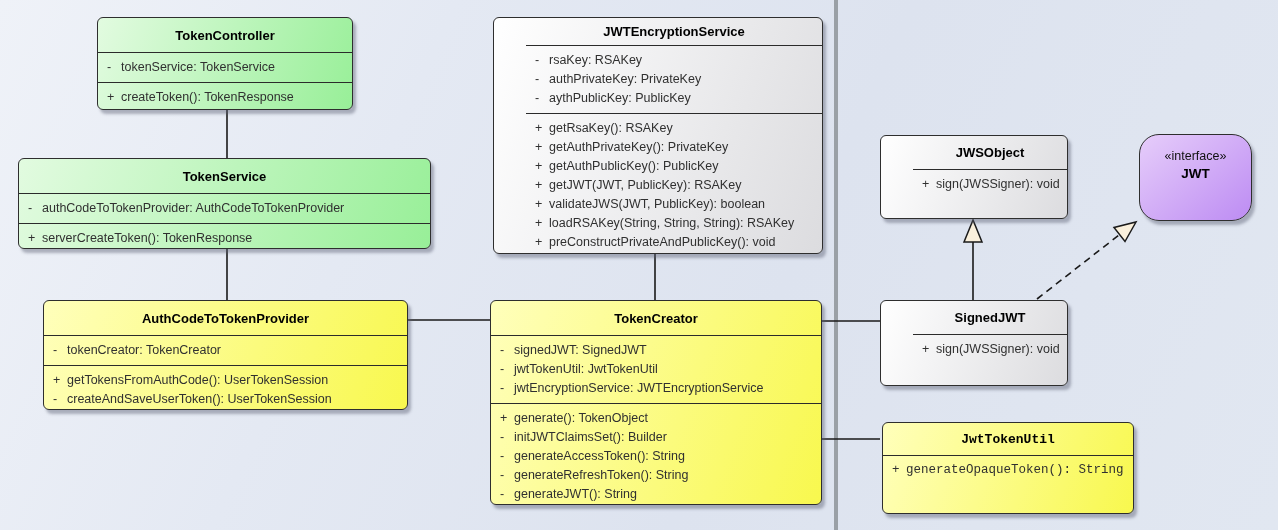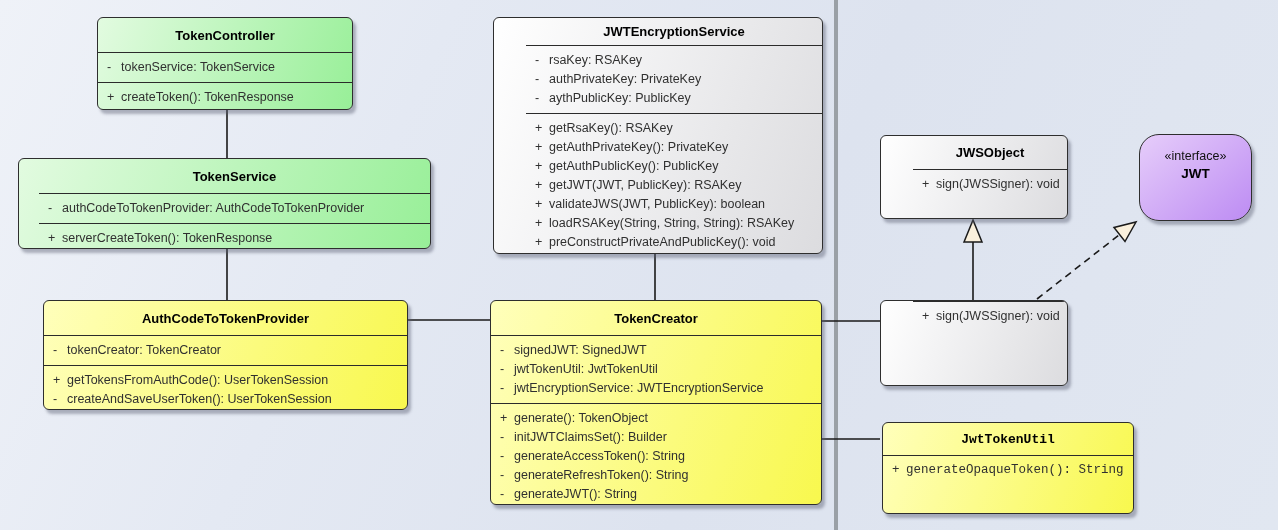--- a/index.html
+++ b/index.html
@@ -72,21 +72,21 @@
       </div>
     </div>
   <div class="methods">
       <div class="mrow">
         <span class="vis">+</span>
         <span class="mtext">createToken(): TokenResponse</span>
       </div>
     </div>
 </div>
 
-<div class="uml-class green" style="left:18px; top:158px; width:413px; height:91px;padding-left:20px;">
+<div class="uml-class green" style="left:18px; top:158px; width:413px; height:91px;">
   <div class="title" style="height:34px">TokenService</div>
   <div class="attrs">
       <div class="mrow">
         <span class="vis">-</span>
         <span class="mtext">authCodeToTokenProvider: AuthCodeToTokenProvider</span>
       </div>
     </div>
   <div class="methods">
       <div class="mrow">
         <span class="vis">+</span>
@@ -212,20 +212,21 @@
       </div>
     </div>
 </div>
 
 <div class="uml-class purple interface-box" style="left:1139px; top:134px; width:113px; height:87px;">
   <div class="stereo">«interface»</div>
   <div class="iface-title">JWT</div>
 </div>
 
 <div class="uml-class gray" style="left:880px; top:300px; width:188px; height:86px;">
+  <div class="title" style="height:33px">SignedJWT</div>
   <div class="methods">
       <div class="mrow">
         <span class="vis">+</span>
         <span class="mtext">sign(JWSSigner): void</span>
       </div>
     </div>
 </div>
 
 <div class="uml-class yellow" style="left:882px; top:422px; width:252px; height:92px;font-family:Liberation Mono, monospace;">
   <div class="title" style="height:32px">JwtTokenUtil</div>

